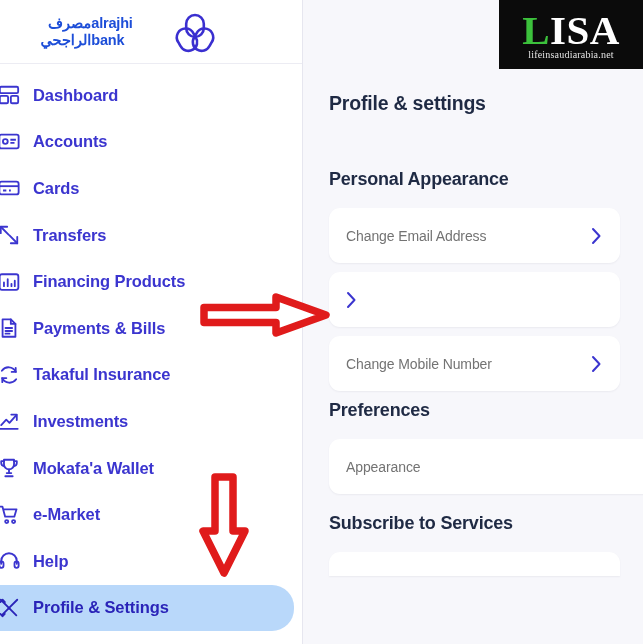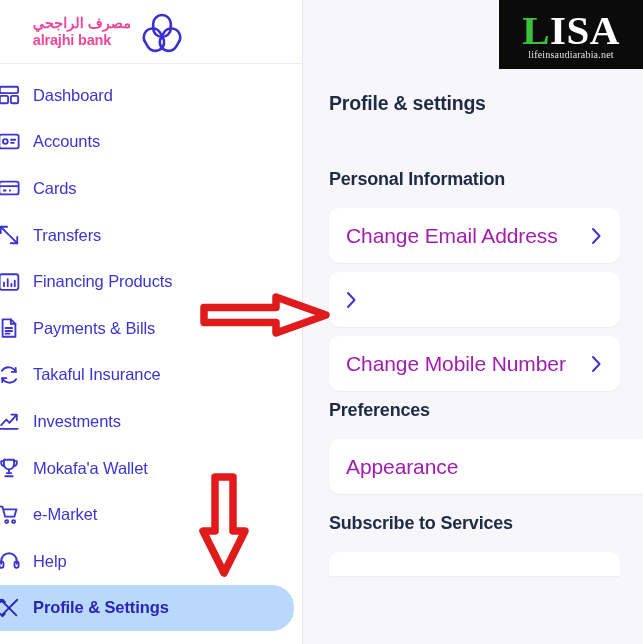--- a/index.html
+++ b/index.html
@@ -29,24 +29,24 @@
     height: 64px;
     border-bottom: 1px solid #ececf3;
     display: flex;
     align-items: center;
     justify-content: center;
     gap: 9px;
     padding-right: 85px;
   }
   .brand-text {
     display: flex;
-    flex-direction: column;
-    align-items: flex-start;
+    flex-direction: row;
+    align-items: center;
     line-height: 1.12;
-    color: #ec4899;
+    color: #1d4ed8;
   }
   .brand-ar {
     font-size: 14.5px;
     font-weight: 700;
     letter-spacing: -0.2px;
     direction: rtl;
   }
   .brand-en {
     font-size: 14.5px;
     font-weight: 700;
@@ -69,21 +69,21 @@
     margin-right: 8px;
   }
   .nav-item .nav-icon {
     width: 26px; height: 24px;
     flex: 0 0 26px;
     margin-left: -4px;
     display: flex; align-items: center; justify-content: center;
   }
   .nav-item .nav-label {
     font-size: 16.5px;
-    font-weight: 400;
+    font-weight: 700;
     color: #3b35cf;
     letter-spacing: -0.1px;
     white-space: nowrap;
   }
   .nav-item.active {
     background: #b9d8fa;
   }
   .nav-item.active .nav-label {
     font-weight: 700;
     color: #2a24b8;
@@ -125,22 +125,22 @@
     align-items: center;
     justify-content: space-between;
     padding: 0 18px 0 17px;
     margin-bottom: 9px;
     box-shadow: 0 1px 2px rgba(30,30,70,0.06);
     cursor: pointer;
     width: 291px;
   }
   .card.wide { width: 340px; }
   .card-label {
-    font-size: 21px;
-    color: #a21caf;
+    font-size: 14px;
+    color: #737373;
     letter-spacing: -0.1px;
   }
   .chev { width: 11px; height: 18px; flex: 0 0 11px; }
   .card-stub {
     background: #ffffff;
     border-top-left-radius: 11px;
     border-top-right-radius: 11px;
     height: 24px;
     width: 291px;
     margin-top: 18px;
@@ -354,21 +354,21 @@
         <span class="nav-label">Profile &amp; Settings</span>
       </div>
 
     </nav>
   </aside>
 
   <section class="main">
 
     <h1 class="page-title">Profile &amp; settings</h1>
 
-    <h2 class="section-title sec-personal">Personal Information</h2>
+    <h2 class="section-title sec-personal">Personal Appearance</h2>
     <div class="card-list">
 
       <div class="card">
         <span class="card-label">Change Email Address</span>
         <span class="chev">
           <svg viewBox="0 0 11 18" width="11" height="18" fill="none" stroke="#3b35cf" stroke-width="2" stroke-linecap="round" stroke-linejoin="round">
             <path d="M2 2l6.5 7L2 16"></path>
           </svg>
         </span>
       </div>

